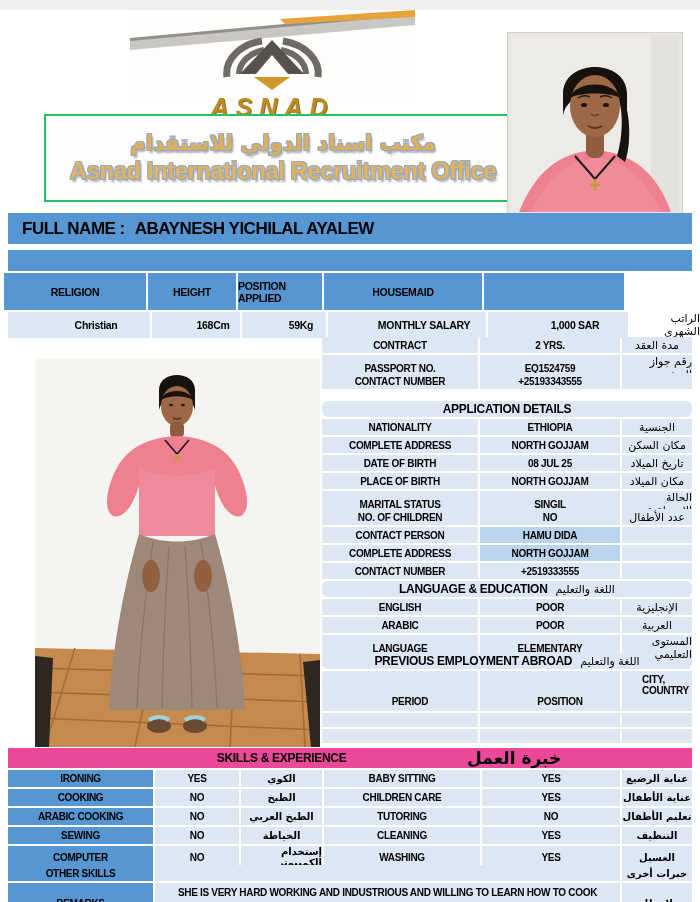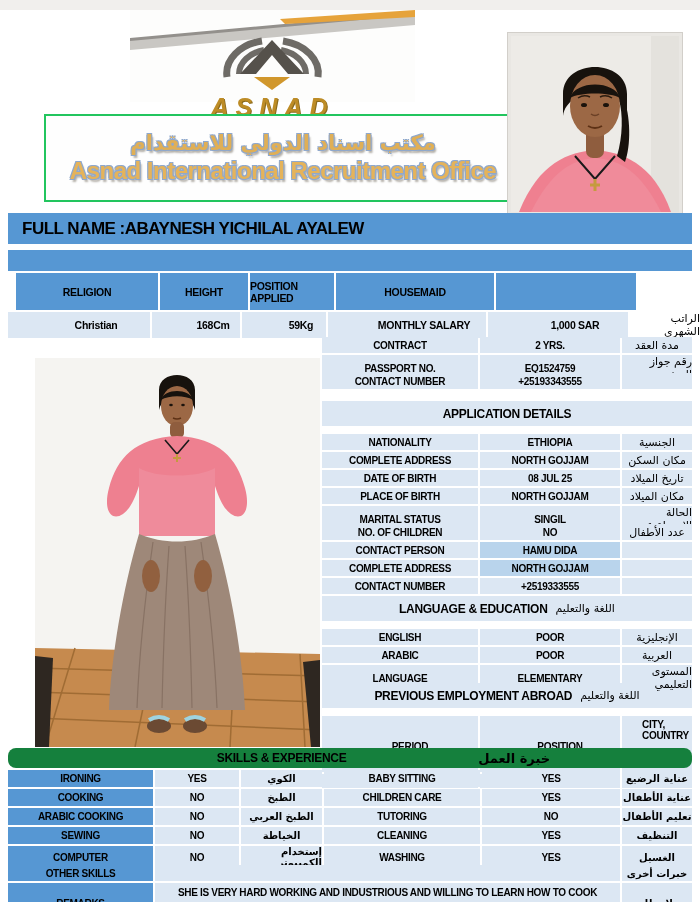--- a/index.html
+++ b/index.html
@@ -20,55 +20,55 @@
               text-shadow:-1px -1px 0 #8fa8cc,1px -1px 0 #8fa8cc,-1px 1px 0 #8fa8cc,1px 1px 0 #8fa8cc,2px 3px 2px #b3afa8;}
   .banner .en{font-size:24px;font-weight:bold;letter-spacing:-0.5px;color:#e5b35a;
               text-shadow:-1px -1px 0 #8fa8cc,1px -1px 0 #8fa8cc,-1px 1px 0 #8fa8cc,1px 1px 0 #8fa8cc,2px 3px 2px #b3afa8;}
 
   
   .photo-portrait{left:508px;top:33px;width:168px;height:176px;border:3px solid #e9e7e3;outline:1px solid #d2cfca;background:#edebe7;}
   .photo-body{left:35px;top:358px;width:285px;height:389px;background:#f5f4f1;}
 
   
   .bar-name{left:8px;top:213px;width:684px;height:31px;background:#5697d3;display:flex;align-items:center;
-            padding-left:14px;box-sizing:border-box;gap:0;font-size:17px;font-weight:bold;letter-spacing:-0.5px;}
+            padding-left:14px;box-sizing:border-box;gap:10px;font-size:17px;font-weight:bold;letter-spacing:-0.5px;}
   .bar-empty{left:8px;top:250px;width:684px;height:21px;background:#5697d3;}
 
   
   .sumgrid{display:grid;grid-template-columns:142px 88px 84px 158px 140px 1fr;gap:2px;}
-  .sum-head{left:16px;top:273px;width:604px;height:37px;}
+  .sum-head{left:4px;top:273px;width:604px;height:37px;}
   .sum-row{left:8px;top:312px;width:684px;height:21px;}
   .hcell{background:#5697d3;display:flex;align-items:center;justify-content:center;
          font-size:10.5px;font-weight:bold;letter-spacing:-0.3px;}
   .vcell{background:#dce7f3;display:flex;align-items:center;justify-content:center;
          font-size:10.5px;font-weight:bold;letter-spacing:-0.3px;padding-left:34px;}
   .white{background:#fff;}
 
   
   .details{left:322px;top:337px;width:370px;}
   .drow{display:grid;grid-template-columns:156px 140px 1fr;gap:2px;margin-bottom:2px;height:16px;}
   .dcell{background:#dce7f3;display:flex;align-items:center;justify-content:center;
          font-size:10px;font-weight:bold;letter-spacing:-0.3px;}
   .dcell.hl{background:#b9d4ec;}
   .ar{font-family:"DejaVu Sans",sans-serif;font-weight:normal;font-size:11px;letter-spacing:0;}
   .spacer{height:10px;}
-  .dhead{height:25px;background:#dce7f3;margin-bottom:8px;display:flex;align-items:center;
-         justify-content:center;gap:8px;font-size:12px;font-weight:bold;letter-spacing:-0.3px;}
+  .dhead{height:16px;background:#dce7f3;margin-bottom:2px;display:flex;align-items:center;
+         justify-content:center;gap:8px;font-size:12px;font-weight:bold;letter-spacing:-0.3px;border-radius:6px;}
   .dhead .ar{font-size:11px;}
   .drow.tall{height:40px;}
   .drow.tall .dcell{flex-direction:column;justify-content:flex-end;padding-bottom:4px;box-sizing:border-box;padding-left:20px;}
   .drow.tall .dcell.top{justify-content:flex-start;padding-top:3px;}
   .drow.empty{height:14px;}
 
   
-  .skills-title{left:8px;top:748px;width:684px;height:20px;background:#15803d;border-radius:8px;}
+  .skills-title{left:8px;top:748px;width:684px;height:20px;background:#ec4899;}
   .skills-title span{position:absolute;top:0;height:20px;display:flex;align-items:center;
                      font-weight:bold;font-size:12px;letter-spacing:-0.3px;}
   .skills-title .t-en{left:40%;transform:translateX(-50%);}
-  .skills-title .t-ar{left:74%;transform:translateX(-50%);font-size:13px;}
+  .skills-title .t-ar{left:74%;transform:translateX(-50%);font-size:17px;}
   .skills{left:8px;top:770px;width:684px;}
   .srow{display:grid;grid-template-columns:145px 84px 81px 156px 138px 1fr;gap:2px;margin-bottom:2px;height:17px;}
   .scell{background:#dce7f3;display:flex;align-items:center;justify-content:center;
          font-size:10px;font-weight:bold;letter-spacing:-0.3px;}
   .scell.name{background:#5697d3;}
   .srow.other{height:16px;}
   .srow.remarks{height:40px;}
   .srow .span4{grid-column:2/6;}
   .remark-text{padding:2px 10px;text-align:center;line-height:1.6;align-items:flex-start;}
 </style>

